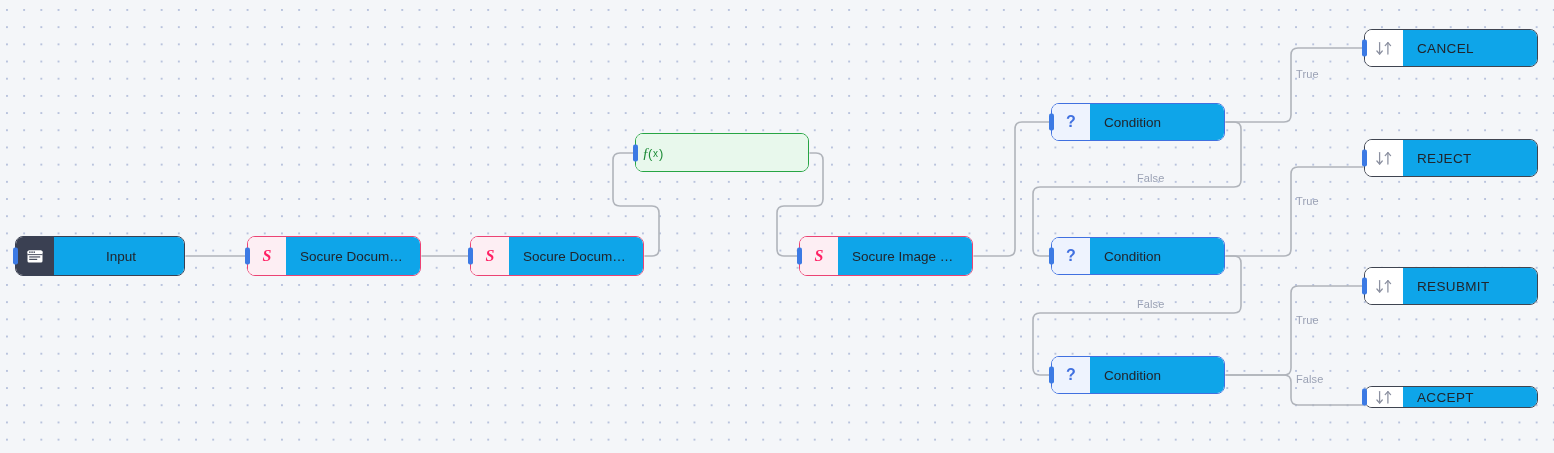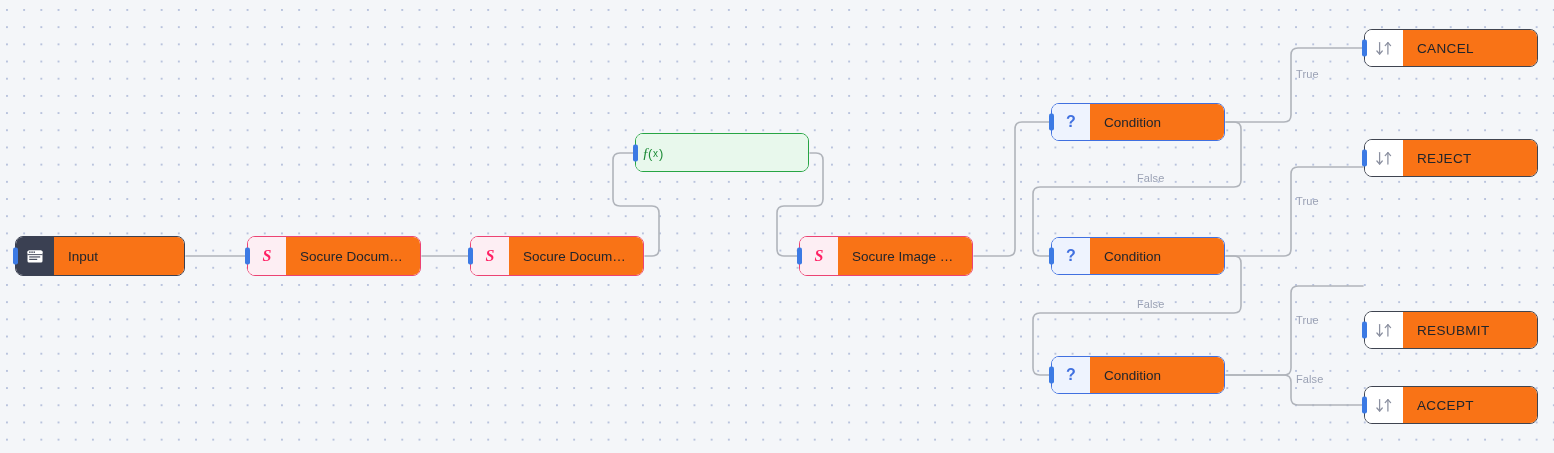--- a/index.html
+++ b/index.html
@@ -76,21 +76,21 @@
     box-sizing: border-box;
   }
   .node-label {
     flex: 1 1 auto;
     display: flex;
     align-items: center;
     padding-left: 14px;
     padding-right: 10px;
     font-size: 13.5px;
     color: #21252c;
-    background: #f97316;
+    background: #0ea5e9;
     white-space: nowrap;
     overflow: hidden;
     text-overflow: ellipsis;
     box-sizing: border-box;
   }
   .node-label span {
     overflow: hidden;
     text-overflow: ellipsis;
     white-space: nowrap;
     display: block;
@@ -109,21 +109,21 @@
     background: #3c7ae4;
   }
 
   
   .node.input-node {
     border: 1px solid #3a4052;
   }
   .node.input-node .node-icon {
     background: #3a4052;
   }
-  .node.input-node .node-label { color: #21252c; }
+  .node.input-node .node-label { color: #21252c; text-align: center; }
 
   .node.socure-node {
     border: 1px solid #ec4373;
     background: #fdeef3;
   }
   .node.socure-node .node-inner { background: #fdeef3; }
   .node.socure-node .node-icon {
     background: #fdeef3;
     color: #ff1f63;
     font-weight: bold;
@@ -331,39 +331,39 @@
                 <path d="M12.9 13 L12.9 1.6"></path>
                 <path d="M10.2 4.6 L12.9 1.6 L15.6 4.6"></path>
               </g>
             </svg>
           </div>
           <div class="node-label">
             <span>REJECT</span>
           </div>
         </div>
       </div>
-      <div class="node terminal-node" style="left: 1364px; top: 267px; width: 174px; height: 38px; margin-top: 44px;">
+      <div class="node terminal-node" style="left: 1364px; top: 267px; width: 174px; height: 38px;">
         <div class="port-in"></div>
         <div class="node-inner">
           <div class="node-icon">
             <svg width="19" height="15" viewBox="0 0 19 15" aria-hidden="true">
               <g stroke="#8b90a0" stroke-width="1.25" fill="none" stroke-linecap="round" stroke-linejoin="round">
                 <path d="M4.6 1.6 L4.6 13"></path>
                 <path d="M1.9 10 L4.6 13 L7.3 10"></path>
                 <path d="M12.9 13 L12.9 1.6"></path>
                 <path d="M10.2 4.6 L12.9 1.6 L15.6 4.6"></path>
               </g>
             </svg>
           </div>
           <div class="node-label">
             <span>RESUBMIT</span>
           </div>
         </div>
       </div>
-      <div class="node terminal-node" style="left: 1364px; top: 386px; width: 174px; height: 38px;">
+      <div class="node terminal-node" style="left: 1364px; top: 386px; width: 174px; height: 22px;">
         <div class="port-in"></div>
         <div class="node-inner">
           <div class="node-icon">
             <svg width="19" height="15" viewBox="0 0 19 15" aria-hidden="true">
               <g stroke="#8b90a0" stroke-width="1.25" fill="none" stroke-linecap="round" stroke-linejoin="round">
                 <path d="M4.6 1.6 L4.6 13"></path>
                 <path d="M1.9 10 L4.6 13 L7.3 10"></path>
                 <path d="M12.9 13 L12.9 1.6"></path>
                 <path d="M10.2 4.6 L12.9 1.6 L15.6 4.6"></path>
               </g>

